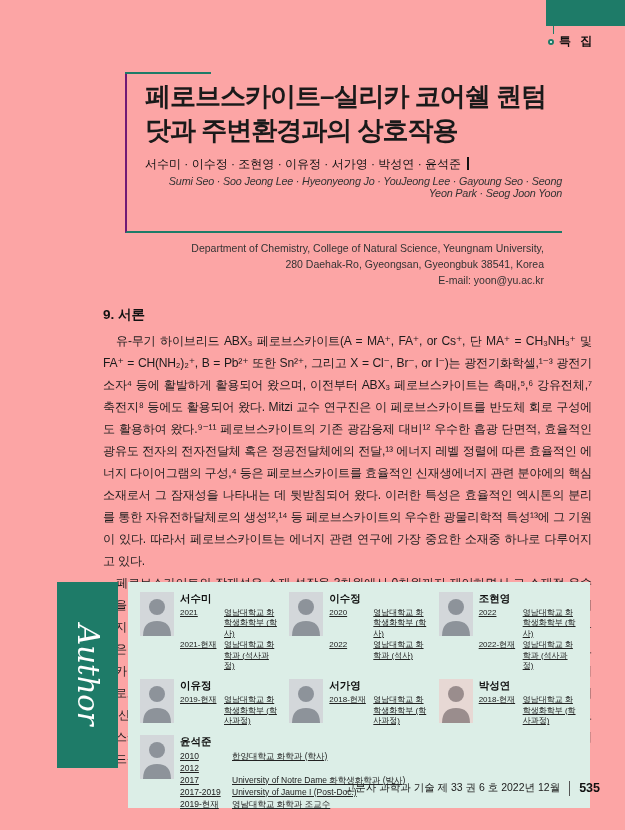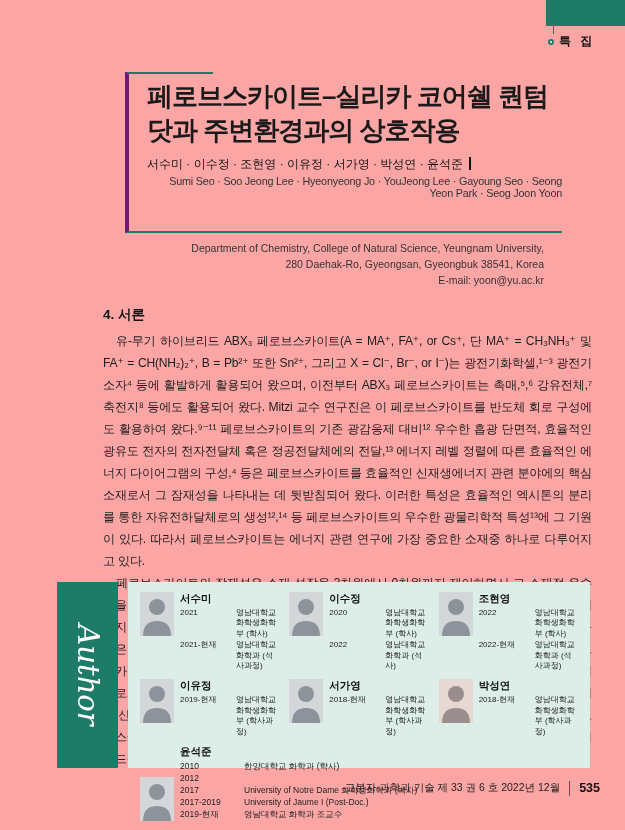--- a/index.html
+++ b/index.html
@@ -13,56 +13,56 @@
   
   .accent-block { position:absolute; top:0; right:0; width:79px; height:26px; background:#1e7b68; }
   .badge-connector { position:absolute; top:26px; left:553px; width:1px; height:8px; background:#1e7b68; }
   .feature-badge { position:absolute; top:33px; left:548px; display:flex; align-items:center; gap:5px; }
   .badge-circle { width:6px; height:6px; border:2px solid #1e7b68; border-radius:50%; background:#fff; }
   .badge-label { font-size:12px; font-weight:bold; letter-spacing:3px; color:#111; white-space:nowrap; }
 
   
   .title-area {
     position:absolute; left:125px; top:72px; width:437px; height:161px;
-    border-left:4px solid #701a75; border-bottom:2px solid #1e7b68;
+    border-left:2px solid #701a75; border-bottom:2px solid #1e7b68;
     padding:8px 0 0 18px;
   }
   .corner-line { position:absolute; left:-2px; top:0; width:86px; height:2px; background:#1e7b68; }
   .title-ko { margin:0; font-size:26px; font-weight:600; letter-spacing:-1px; line-height:1.3; color:#1a1a1a; }
   .title-en { margin:6px 0 0; font-size:15px; font-weight:bold; color:#2e2e2e; line-height:1.22; letter-spacing:-0.2px; }
   .authors-ko { margin-top:8px; text-align:left; font-size:12px; font-weight:normal; color:#111; }
   .author-endbar { display:inline-block; width:2px; height:13px; background:#111; margin-left:6px; vertical-align:-2px; }
-  .authors-en { margin-top:2px; text-align:right; font-size:10.8px; color:#333; letter-spacing:-0.2px; }
+  .authors-en { margin-top:2px; text-align:right; font-size:10.8px; color:#333; letter-spacing:-0.2px;font-style:italic; }
 
   .affiliation { position:absolute; top:241px; right:81px; text-align:right; font-size:10.5px; color:#333; line-height:1.5; }
   .affiliation .email { color:#333; text-decoration:none; }
 
   .section-title { position:absolute; left:103px; top:306px; font-size:13.5px; font-weight:bold; color:#111; }
 
   .body-text { position:absolute; left:103px; top:330px; width:489px; font-size:12.1px; line-height:1.82; text-align:justify; color:#1c1c1c; letter-spacing:-0.2px; }
   .body-text p { margin:0; text-indent:13px; }
 
   
   .author-strip { position:absolute; left:57px; top:582px; width:61px; height:186px; background:#1e7b68; }
   .author-strip-label {
     position:absolute; left:50%; top:50%;
     transform:translate(-50%,-50%) rotate(90deg);
     font-family:"DejaVu Serif","Liberation Serif",serif; font-style:italic;
     font-size:29px; color:#ffffff; white-space:nowrap;
   }
-  .author-panel { position:absolute; left:128px; top:582px; width:462px; height:186px; background:#dceee7; padding:10px 12px 6px; }
+  .author-panel { position:absolute; left:128px; top:582px; width:462px; height:226px; background:#dceee7; padding:10px 12px 6px; }
   .author-grid { display:grid; grid-template-columns:1fr 1fr 1fr; column-gap:10px; row-gap:7px; }
   .author-card { display:flex; gap:6px; }
-  .author-card.wide { grid-column:1 / -1;align-items:flex-end; }
+  .author-card.wide { grid-column:1 / -1; }
   .photo { position:relative; width:34px; height:44px; background:#d3d7da; flex:none; overflow:hidden; }
   .photo svg { display:block; width:100%; height:100%; }
   .photo.tint-warm { background:#e7d8d4; }
   .card-info { flex:1; min-width:0; }
   .card-name { font-size:10.5px; font-weight:bold; color:#111; margin-bottom:2px; }
-  .card-row { display:flex; gap:16px; font-size:8px; line-height:1.3; color:#222; margin-bottom:1px; }
+  .card-row { display:flex; gap:4px; font-size:8px; line-height:1.3; color:#222; margin-bottom:1px;text-decoration:underline; }
   .card-row .row-year { flex:none; width:40px; }
   .card-row .row-desc { flex:1; }
   .author-card.wide .card-row { font-size:8.5px; }
   .author-card.wide .card-row .row-year { width:48px; }
 
   
   .footer { position:absolute; top:781px; right:25px; display:flex; font-size:10.5px; color:#222; }
   .footer-sep { width:1px; height:15px; background:#555; margin:0 9px; }
   .footer-page { font-size:12.5px; font-weight:bold; color:#111; }
 </style>
@@ -84,21 +84,21 @@
     <div class="authors-ko"><span>서수미 · 이수정 · 조현영 · 이유정 · 서가영 · 박성연 · 윤석준</span><span class="author-endbar"></span></div>
     <div class="authors-en">Sumi Seo · Soo Jeong Lee · Hyeonyeong Jo · YouJeong Lee · Gayoung Seo · Seong Yeon Park · Seog Joon Yoon</div>
   </div>
 
   <div class="affiliation">
     <div>Department of Chemistry, College of Natural Science, Yeungnam University,</div>
     <div>280 Daehak-Ro, Gyeongsan, Gyeongbuk 38541, Korea</div>
     <div><a class="email" href="#">E-mail: yoon@yu.ac.kr</a></div>
   </div>
 
-  <div class="section-title">4. 서론</div>
+  <div class="section-title">9. 서론</div>
 
   <div class="body-text">
     <p>유-무기 하이브리드 ABX₃ 페로브스카이트(A = MA⁺, FA⁺, or Cs⁺, 단 MA⁺ = CH₃NH₃⁺ 및 FA⁺ = CH(NH₂)₂⁺, B = Pb²⁺ 또한 Sn²⁺, 그리고 X = Cl⁻, Br⁻, or I⁻)는 광전기화학셀,¹⁻³ 광전기 소자⁴ 등에 활발하게 활용되어 왔으며, 이전부터 ABX₃ 페로브스카이트는 촉매,⁵,⁶ 강유전체,⁷ 축전지⁸ 등에도 활용되어 왔다. Mitzi 교수 연구진은 이 페로브스카이트를 반도체 회로 구성에도 활용하여 왔다.⁹⁻¹¹ 페로브스카이트의 기존 광감응제 대비¹² 우수한 흡광 단면적, 효율적인 광유도 전자의 전자전달체 혹은 정공전달체에의 전달,¹³ 에너지 레벨 정렬에 따른 효율적인 에너지 다이어그램의 구성,⁴ 등은 페로브스카이트를 효율적인 신재생에너지 관련 분야에의 핵심 소재로서 그 잠재성을 나타내는 데 뒷받침되어 왔다. 이러한 특성은 효율적인 엑시톤의 분리를 통한 자유전하달체로의 생성¹²,¹⁴ 등 페로브스카이트의 우수한 광물리학적 특성¹³에 그 기원이 있다. 따라서 페로브스카이트는 에너지 관련 연구에 가장 중요한 소재중 하나로 다루어지고 있다.</p>
     <p>페로브스카이트의 잠재성은 소재 성장을 3차원에서 0차원까지 제어하면서 그 소재적 우수함을 보여왔다. 특히 양자 구속효과를 활용하여 특정 차원 에너지 밀도 제어를 통한 선택적 에너지 레벨 분포 밀도를 조절하면서 다양한 광물리학적 성질을 보여준다. Kovalenko 교수 연구진은 엑시톤 보어 반지름(CsPbI₃: 12 nm, CsPbBr₃: 7 nm, and CsPbCl₃: 5 nm) 이내로 페로브스카이트의 성장을 제어함으로서 페로브스카이트 퀀텀닷의 제조 가능성을 입증하였다.¹⁵ 이 페로브스카이트 퀀텀닷은 고온 주입 방식을 통하여 긴 탄소 체인 리간드(올레일아민 및 올레인 산 등)의 표면 에너지 안정화 효과를 활용하여 그 성장을 억제하여 리간드로 둘러싸인 페로브스카이트 퀀텀닷의 형성을 이끌어 낼 수 있다. 이 페로브스카이트 퀀텀닷은 긴 탄소 체인 리간드를 메틸 아세테이트</p>
   </div>
 
   <div class="author-strip">
     <span class="author-strip-label">Author</span>
   </div>
 

